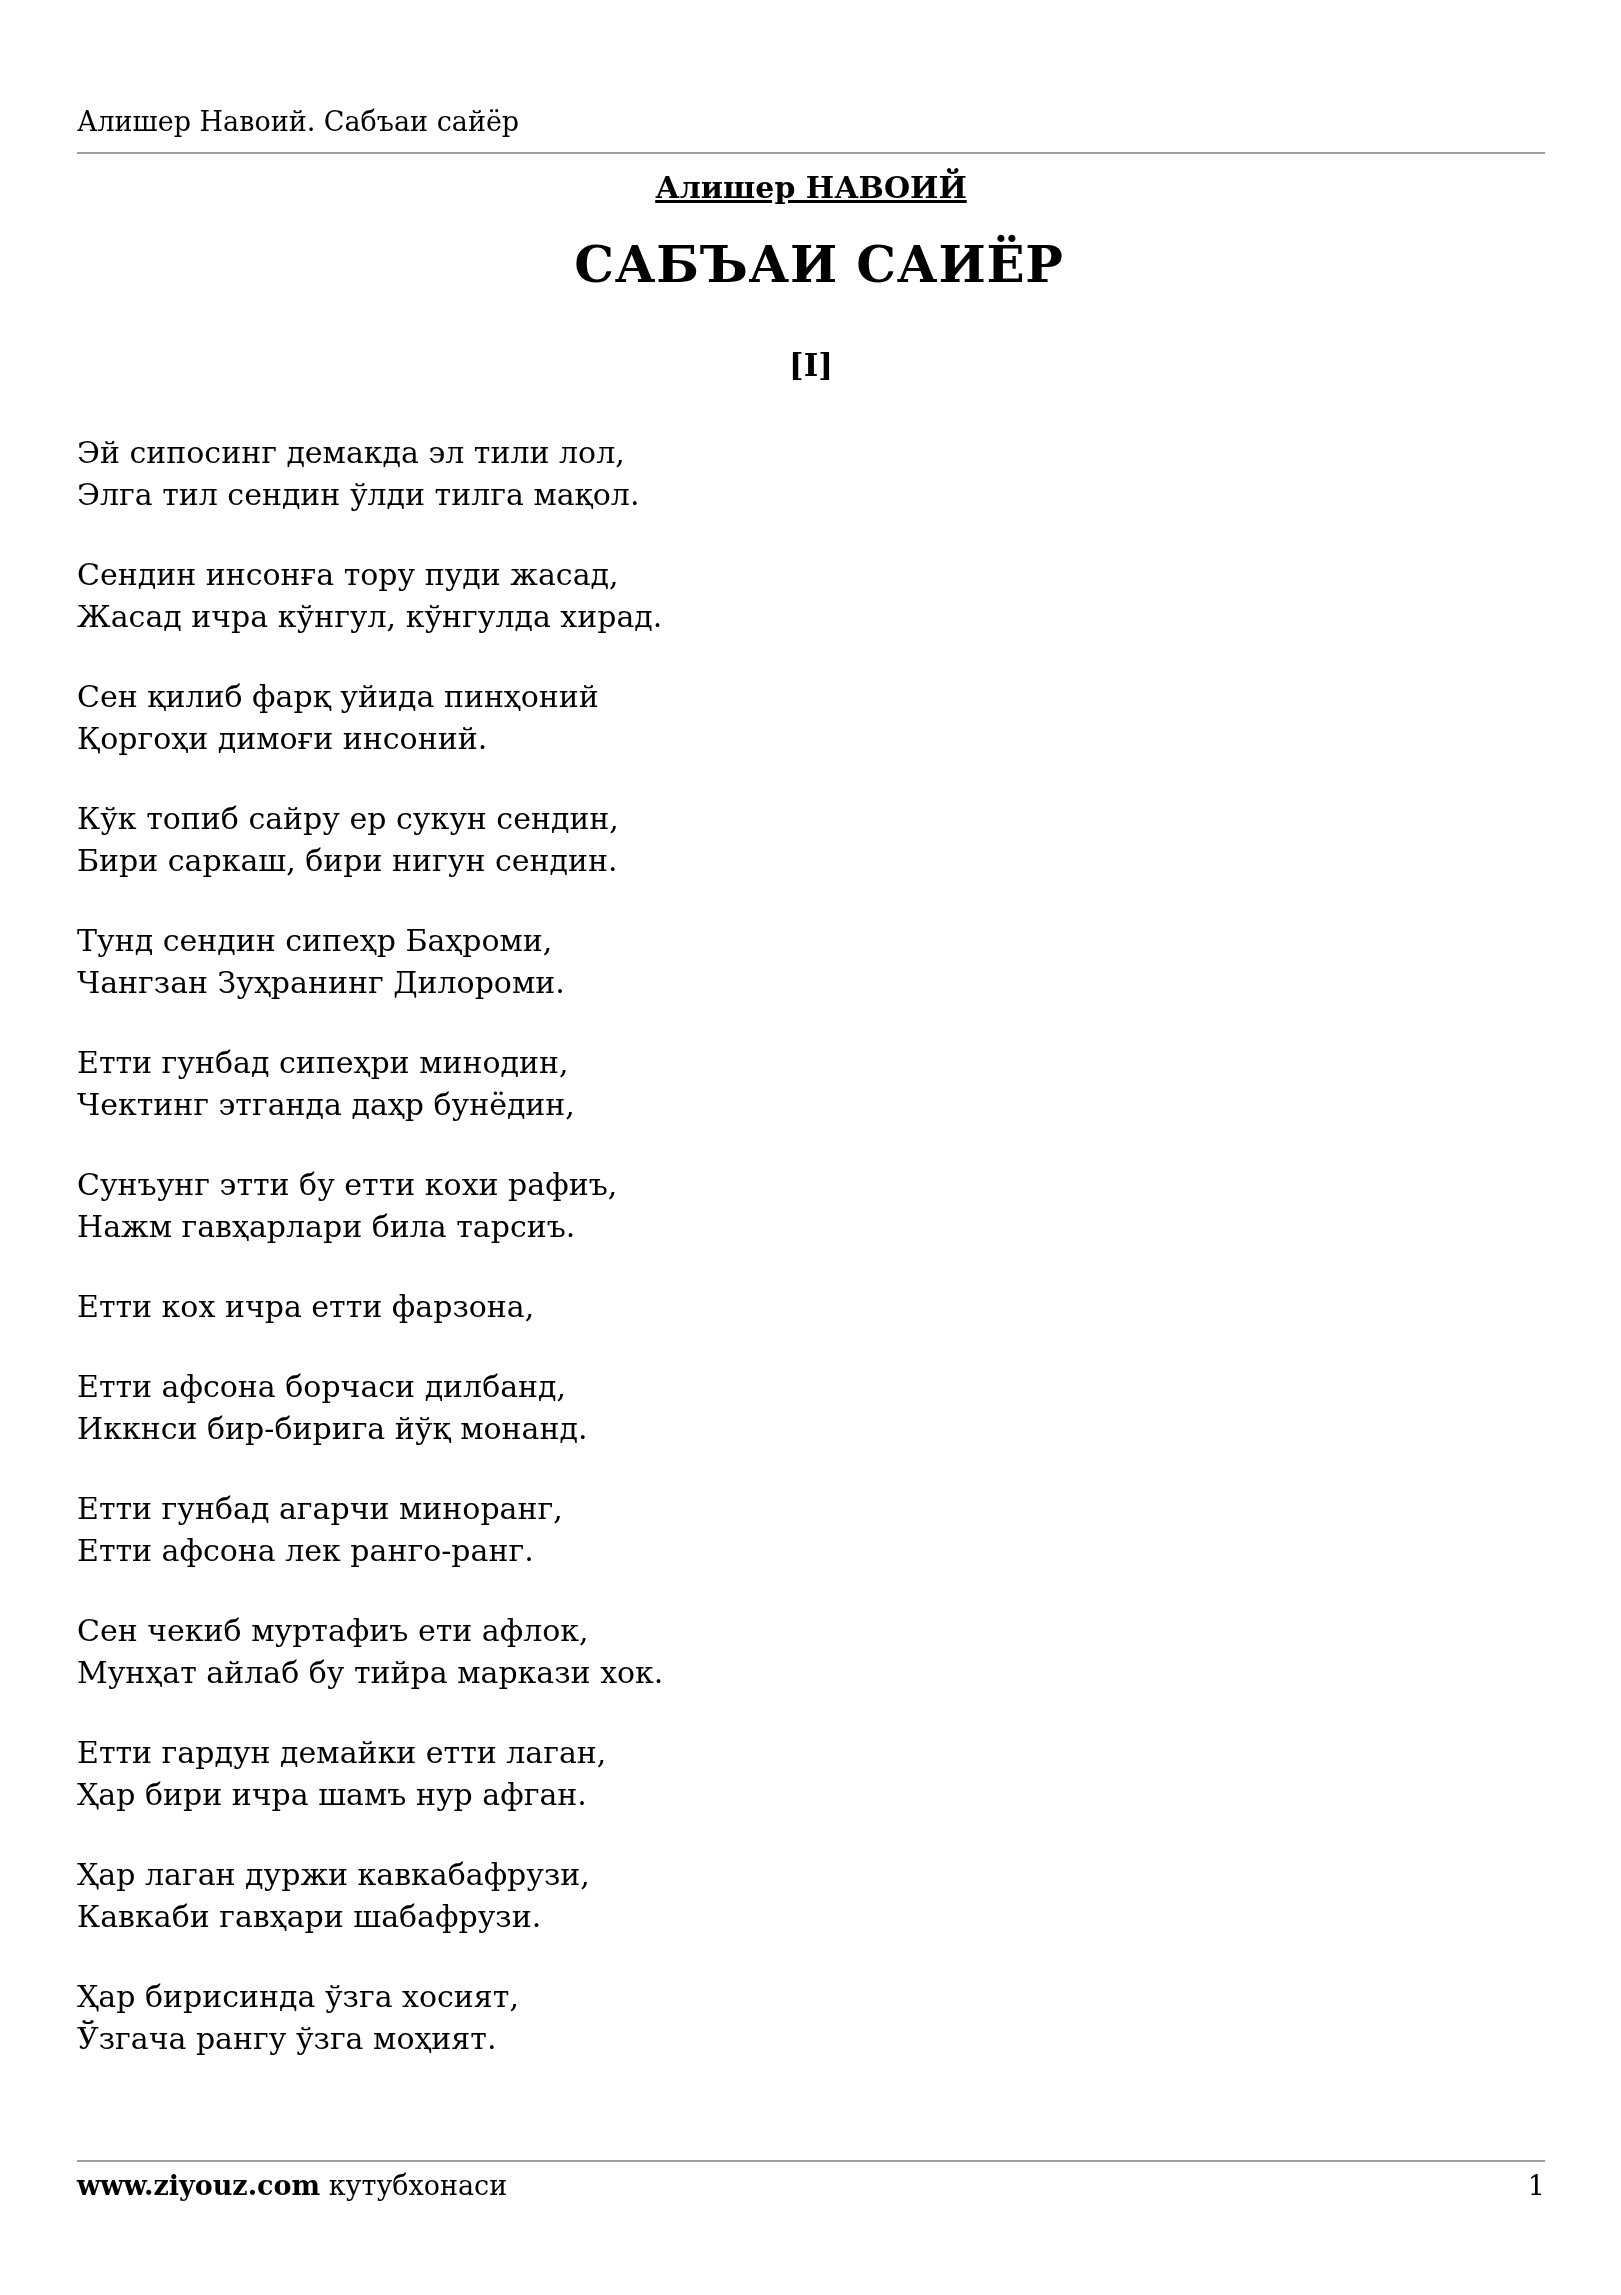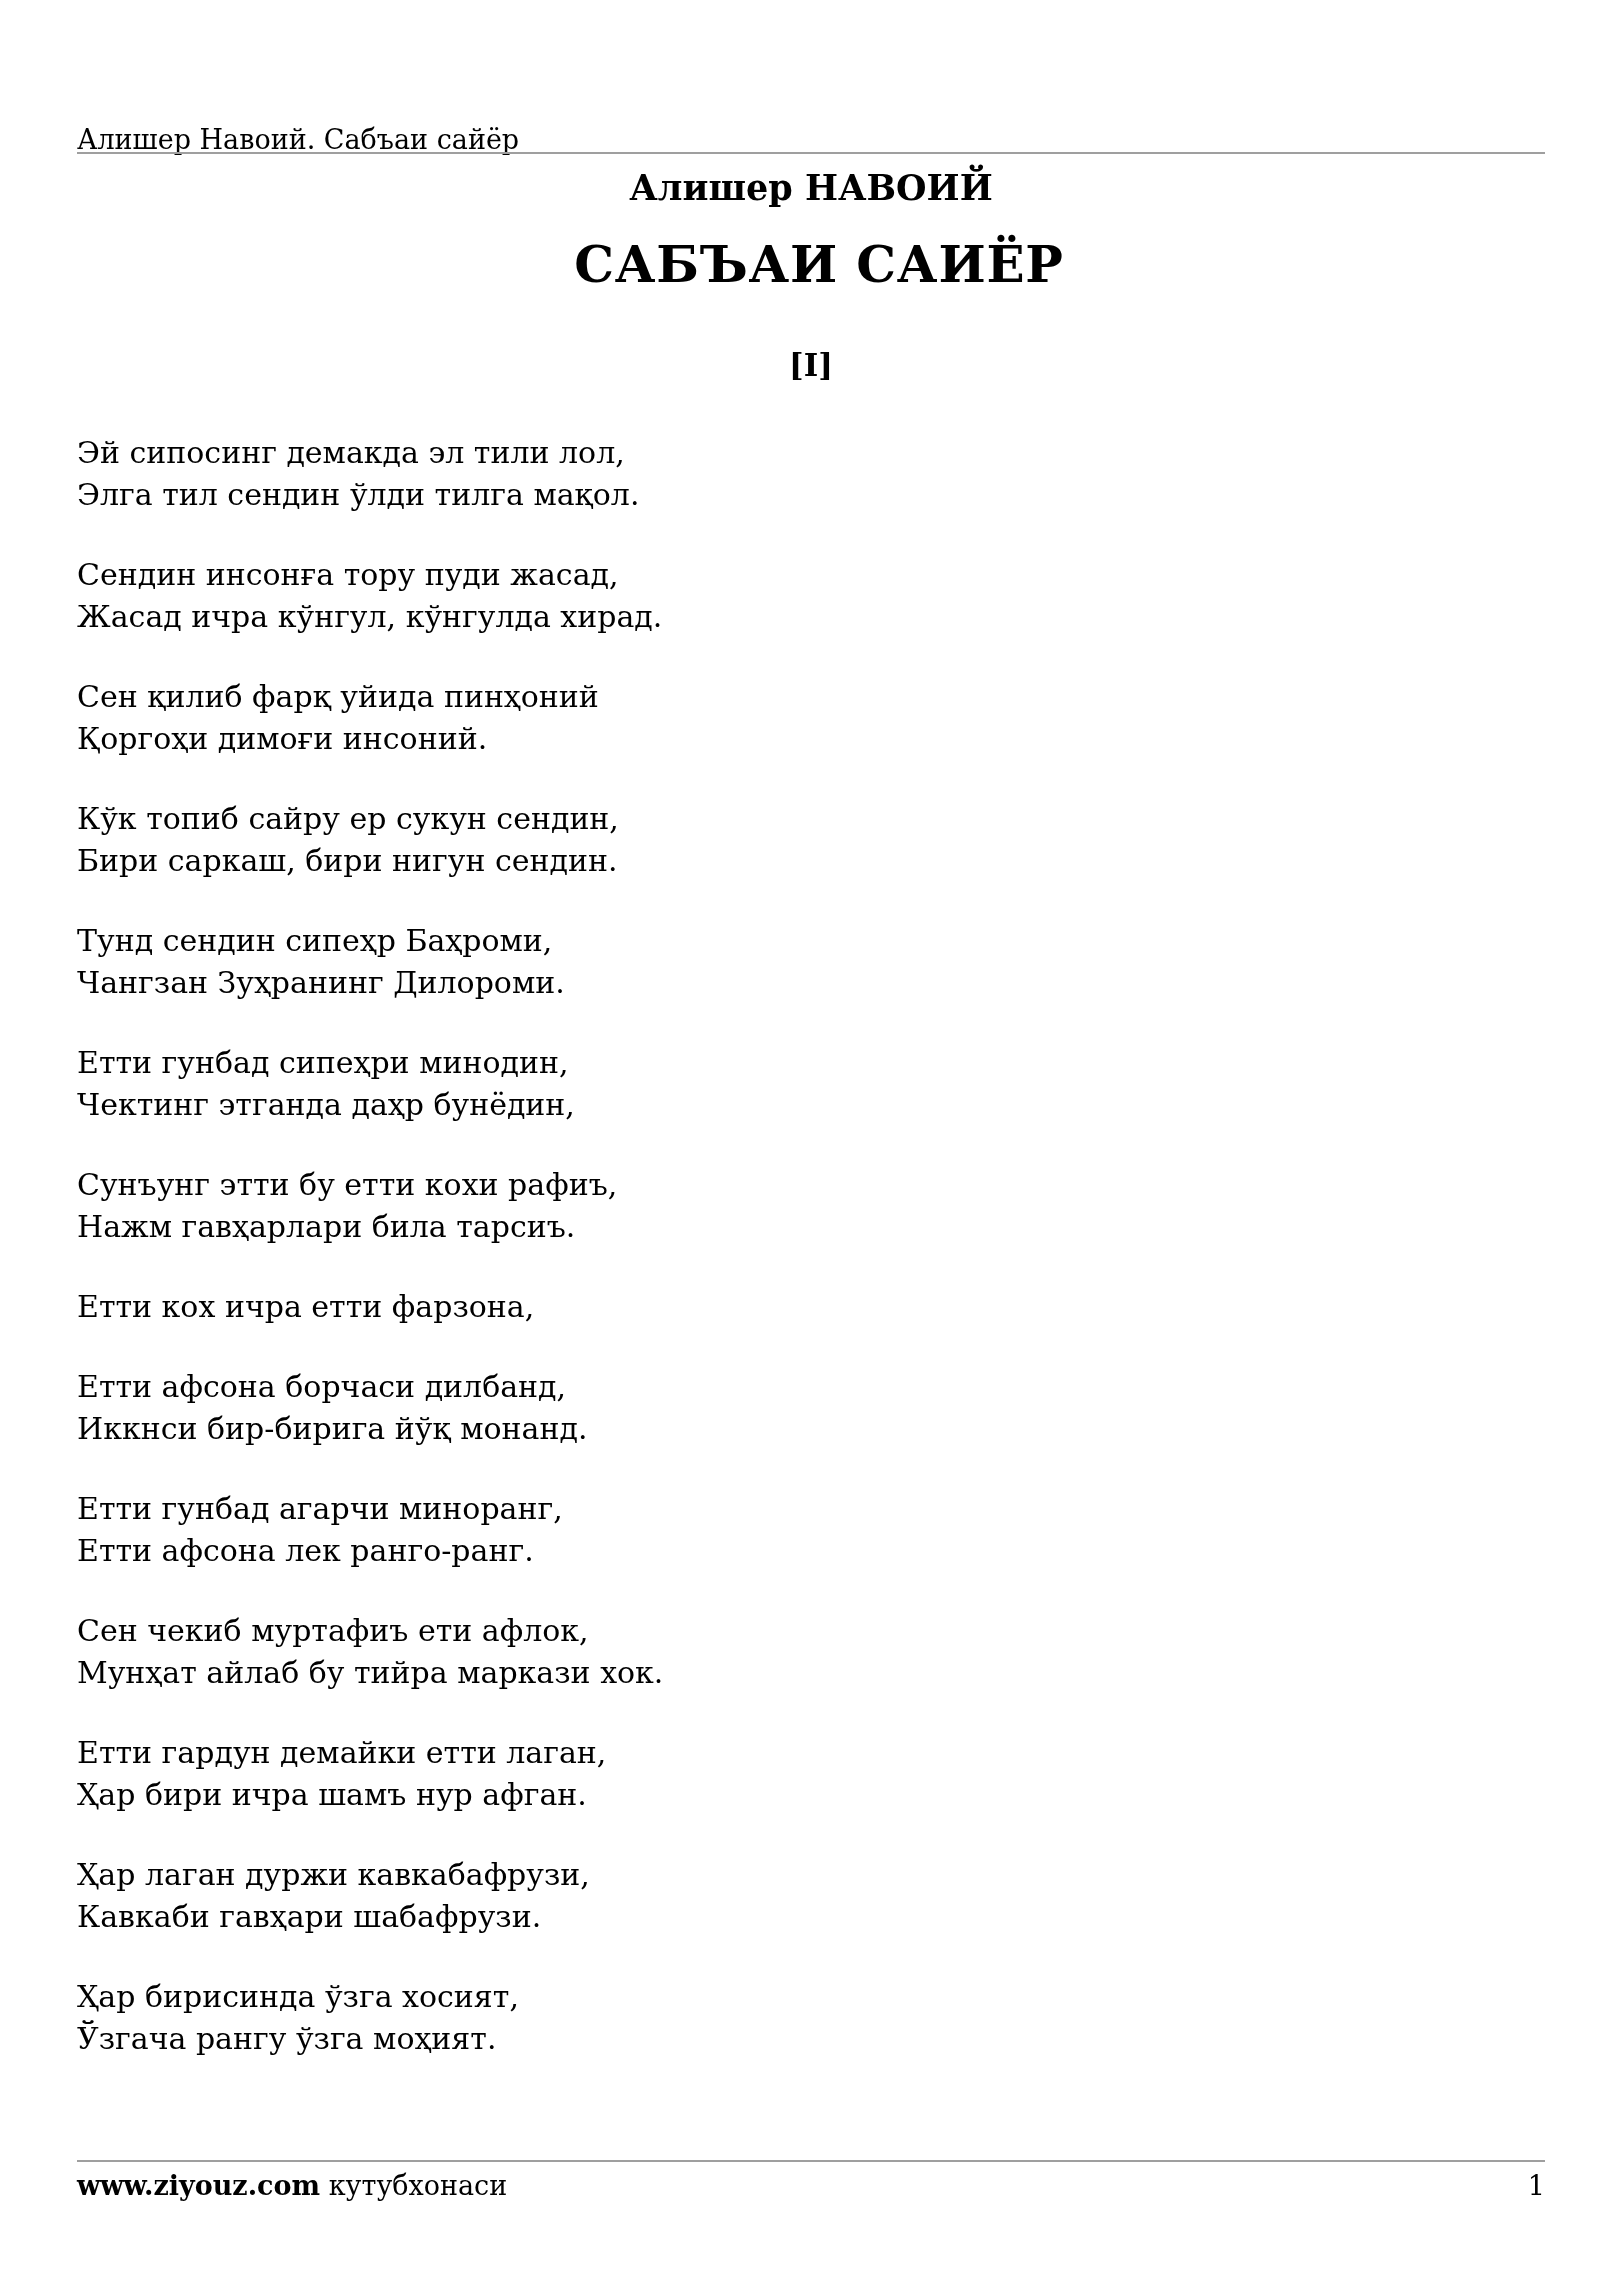--- a/index.html
+++ b/index.html
@@ -17,44 +17,45 @@
     color: #000000;
     font-family: "DejaVu Serif", "Liberation Serif", serif;
     overflow: hidden;
   }
 
   
   .running-header {
     position: absolute;
     left: 77px;
     right: 77px;
-    top: 122px;
+    top: 104px;
     font-size: 27px;
     line-height: 35px;
     white-space: nowrap;
   }
   .header-rule {
     position: absolute;
     left: 77px;
     right: 77px;
     top: 152px;
     height: 2.4px;
     background: #9f9f9f;
   }
 
   
   .author {
     position: absolute;
     left: 0;
     width: 100%;
     top: 167px;
     text-align: center;
-    font-size: 35px;
+    font-size: 30px;
     line-height: 41px;
     font-weight: bold;
+    text-decoration: underline;
   }
   .title {
     position: absolute;
     left: 8px;
     width: 100%;
     top: 234px;
     margin: 0;
     text-align: center;
     font-size: 50px;
     line-height: 61px;

